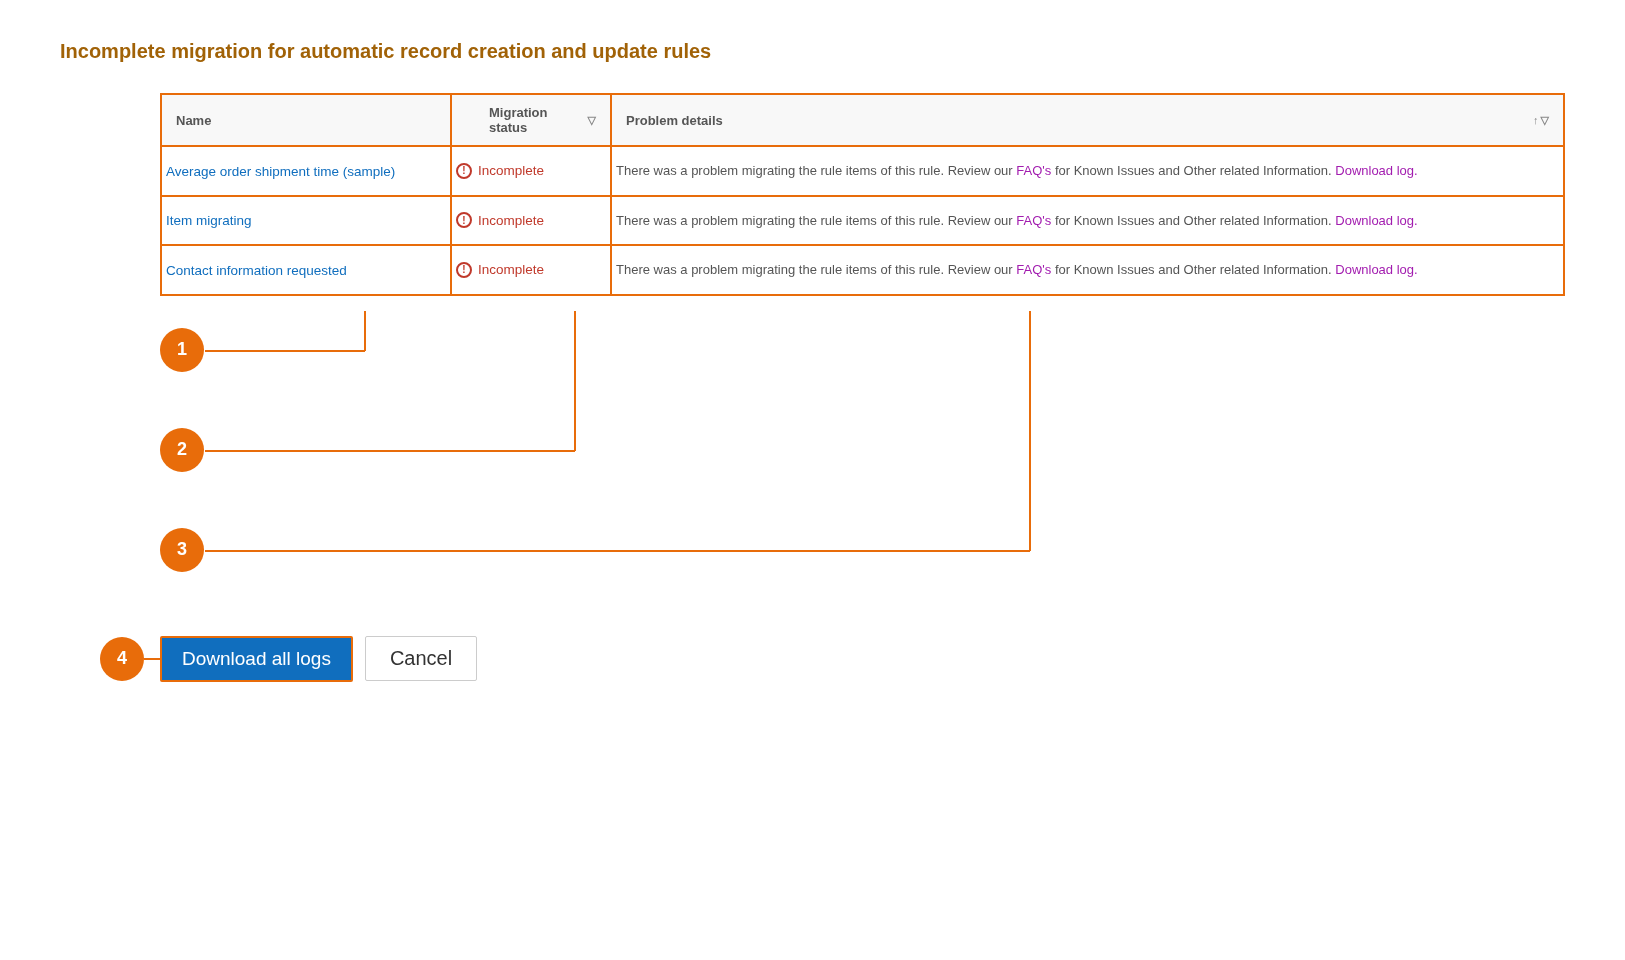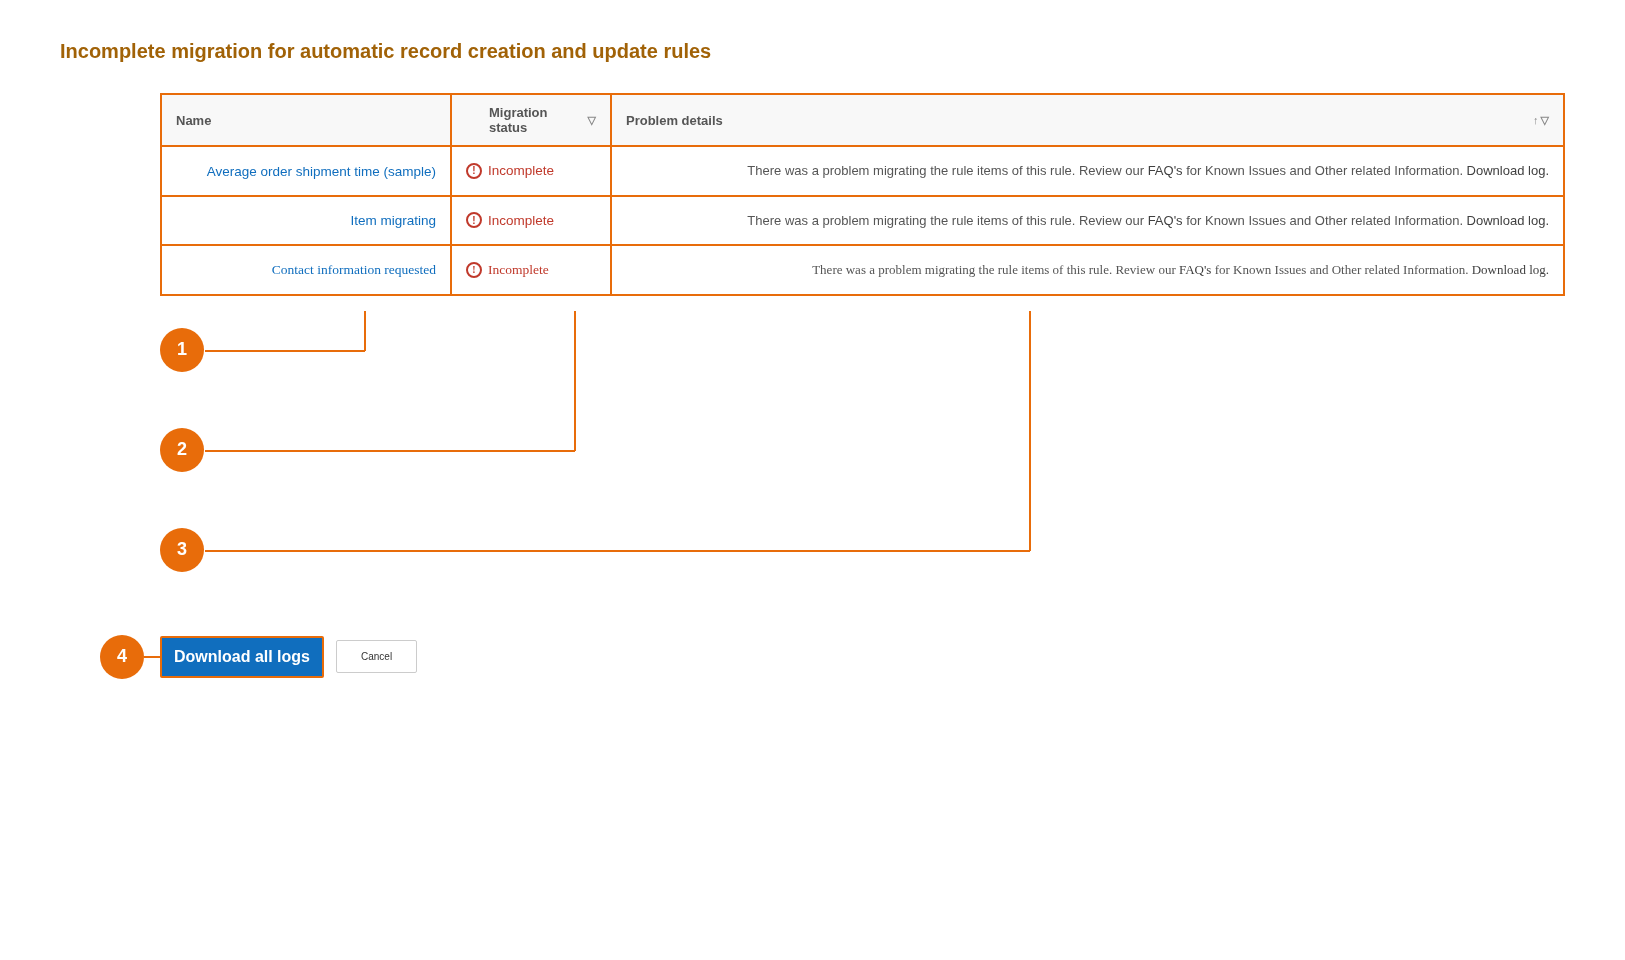--- a/index.html
+++ b/index.html
@@ -40,32 +40,30 @@
       font-size: 13px;
       padding: 10px 14px;
       border-bottom: 1px solid #ddd;
       text-align: left;
       border-right: 1px solid #ddd;
     }
     .migration-table th:last-child {
       border-right: none;
     }
     .migration-table td {
-      padding: 14px 14px;
+      padding: 14px 4px;
       border-bottom: 1px solid #e0e0e0;
       border-right: 1px solid #e0e0e0;
       vertical-align: middle;
-      text-align: right;
     }
     .migration-table td:last-child {
       border-right: none;
     }
     .migration-table tr:last-child td {
       border-bottom: none;
-      font-family: Liberation Serif, serif;
     }
     .col-name {
       width: 290px;
       border: 2px solid #e86c0a !important;
     }
     .col-status {
       width: 160px;
       border: 2px solid #e86c0a !important;
     }
     .col-details {
@@ -95,21 +93,21 @@
       font-weight: bold;
       color: #c0392b;
       flex-shrink: 0;
     }
     .problem-text {
       color: #555;
       font-size: 13px;
       line-height: 1.5;
     }
     .problem-link {
-      color: #404040;
+      color: #a21caf;
       text-decoration: none;
     }
     .th-with-icon {
       display: flex;
       align-items: center;
       gap: 6px;
       padding-left: 23px;
     }
     .filter-icon {
       color: #888;
@@ -137,32 +135,32 @@
       display: flex;
       align-items: center;
       justify-content: center;
       flex-shrink: 0;
       z-index: 10;
     }
     .btn-download {
       background: #106ebe;
       color: white;
       border: 2px solid #e86c0a;
-      padding: 10px 12px;
-      font-size: 16px;
-      font-weight: 700;
+      padding: 10px 20px;
+      font-size: 19px;
+      font-weight: 400;
       cursor: pointer;
       border-radius: 2px;
     }
     .btn-cancel {
       background: white;
       color: #333;
       border: 1px solid #ccc;
       padding: 10px 24px;
-      font-size: 10px;
+      font-size: 20px;
       cursor: pointer;
       border-radius: 2px;
     }
   </style>
 </head>
 <body>
 
 <div class="page-container">
 
   <h1 class="page-title">Incomplete migration for automatic record creation and update rules</h1>

